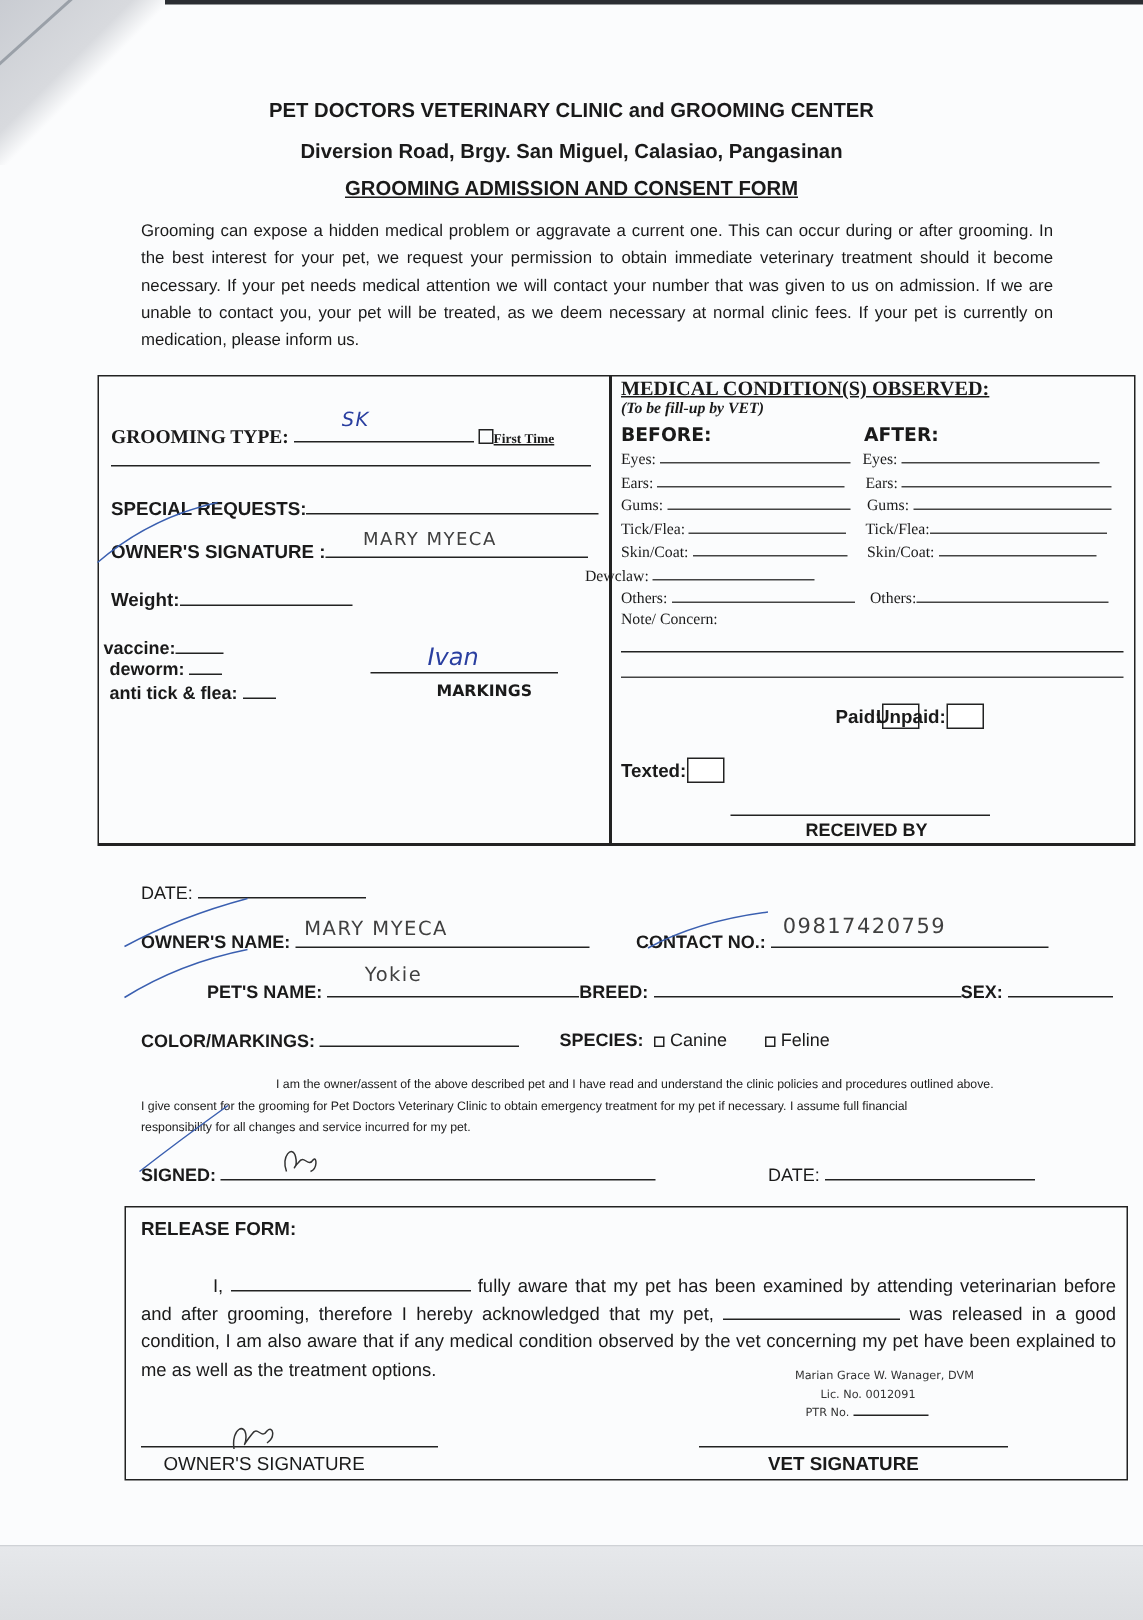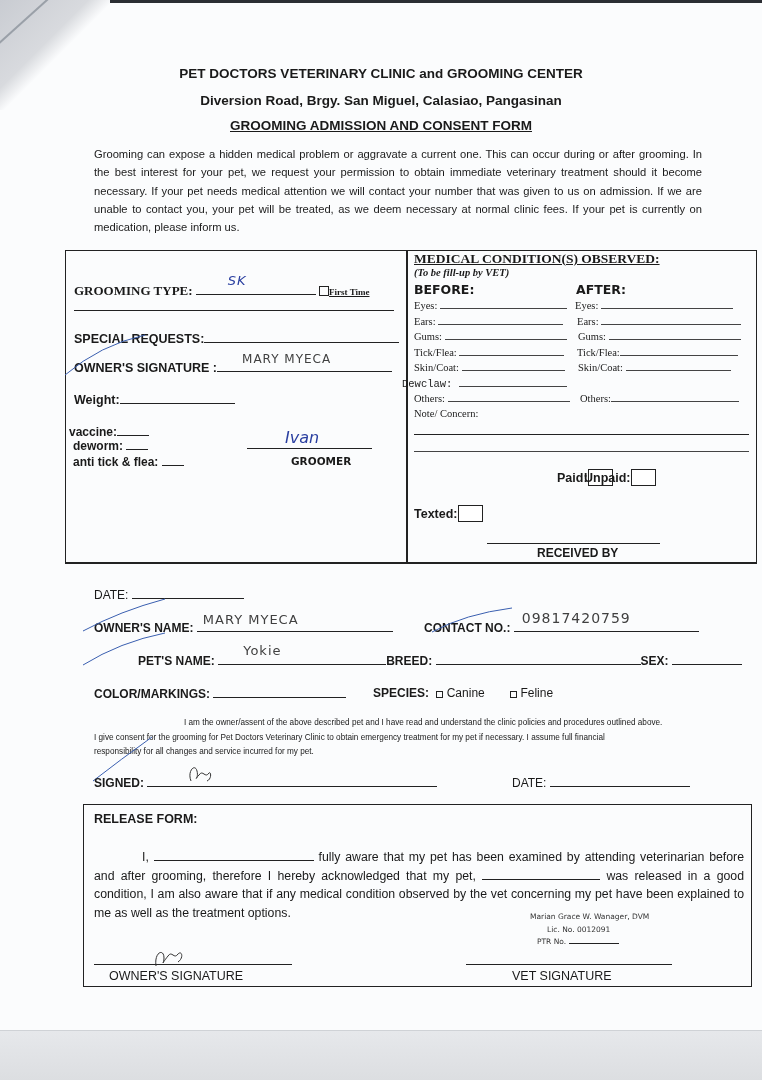--- a/index.html
+++ b/index.html
@@ -104,21 +104,21 @@
 </div>
 <div class="abs lbl-b" style="left:73px; top:438px; font-size:12px;">
   <span>deworm:</span>&nbsp;<span class="line" style="width:22px;"></span>
 </div>
 <div class="abs lbl-b" style="left:73px; top:454px; font-size:12px;">
   <span>anti tick &amp; flea:</span>&nbsp;<span class="line" style="width:22px;"></span>
 </div>
 
 <div class="abs" style="left:247px; top:448px; width:125px; border-bottom:1px solid #222;"></div>
 <div class="abs hw" style="left:285px; top:428px; font-size:16px; font-style:italic; letter-spacing:0;">Ivan</div>
-<div class="abs" style="left:291px; top:455px; font-family:'DejaVu Sans',sans-serif; font-weight:bold; font-size:10.5px;">GROOMER</div>
+<div class="abs" style="left:291px; top:455px; font-family:'DejaVu Sans',sans-serif; font-weight:bold; font-size:10.5px;">MARKINGS</div>
 
 <div class="abs serif" style="left:414px; top:251px; font-weight:bold; font-size:13.5px; text-decoration:underline;">MEDICAL CONDITION(S) OBSERVED:</div>
 <div class="abs serif" style="left:414px; top:267px; font-weight:bold; font-style:italic; font-size:10.5px;">(To be fill-up by VET)</div>
 <div class="abs" style="left:414px; top:282px; font-family:'DejaVu Sans',sans-serif; font-weight:bold; font-size:12.5px;">BEFORE:</div>
 <div class="abs" style="left:576px; top:282px; font-family:'DejaVu Sans',sans-serif; font-weight:bold; font-size:12.5px;">AFTER:</div>
 
 <div class="med-row serif" style="left:414px; top:299px;"><span>Eyes:</span> <span class="line" style="width:127px;"></span></div>
 <div class="med-row serif" style="left:575px; top:299px;"><span>Eyes:</span> <span class="line" style="width:132px;"></span></div>
 
 <div class="med-row serif" style="left:414px; top:315px;"><span>Ears:</span> <span class="line" style="width:125px;"></span></div>
@@ -126,21 +126,21 @@
 
 <div class="med-row serif" style="left:414px; top:330px;"><span>Gums:</span> <span class="line" style="width:122px;"></span></div>
 <div class="med-row serif" style="left:578px; top:330px;"><span>Gums:</span> <span class="line" style="width:132px;"></span></div>
 
 <div class="med-row serif" style="left:414px; top:346px;"><span>Tick/Flea:</span> <span class="line" style="width:105px;"></span></div>
 <div class="med-row serif" style="left:577px; top:346px;"><span>Tick/Flea:</span><span class="line" style="width:118px;"></span></div>
 
 <div class="med-row serif" style="left:414px; top:361px;"><span>Skin/Coat:</span> <span class="line" style="width:103px;"></span></div>
 <div class="med-row serif" style="left:578px; top:361px;"><span>Skin/Coat:</span> <span class="line" style="width:105px;"></span></div>
 
-<div class="med-row serif" style="left:402px; top:377px;font-family:Liberation Mono, monospace;"><span>Dewclaw:</span> <span class="line" style="width:108px;"></span></div>
+<div class="med-row serif" style="left:390px; top:377px;"><span>Dewclaw:</span> <span class="line" style="width:108px;"></span></div>
 
 <div class="med-row serif" style="left:414px; top:392px;"><span>Others:</span> <span class="line" style="width:122px;"></span></div>
 <div class="med-row serif" style="left:580px; top:392px;"><span>Others:</span><span class="line" style="width:128px;"></span></div>
 
 <div class="med-row serif" style="left:414px; top:408px;">Note/ Concern:</div>
 <div class="abs" style="left:414px; top:434px; width:335px; border-bottom:1px solid #222;"></div>
 <div class="abs" style="left:414px; top:451px; width:335px; border-bottom:1px solid #444;"></div>
 
 <div class="abs lbl-b" style="left:414px; top:469px;margin-top:36px;">
   <span>Texted:</span><span class="chk-lg"></span>
@@ -229,15 +229,15 @@
 <div class="stamp" style="left:547px; top:925px;">Lic. No. 0012091</div>
 <div class="stamp" style="left:537px; top:937px;"><span>PTR No.</span> <span class="line" style="width:50px; height:7px;"></span></div>
 
 <div class="abs" style="left:94px; top:964px; width:198px; border-bottom:1px solid #222;"></div>
 <svg class="abs" style="left:150px; top:944px;" width="40" height="26">
     <path d="M6 22 C4 8 14 4 14 14 C14 20 10 22 18 12 C22 6 24 16 28 10 C32 6 34 14 28 18" stroke="#333" stroke-width="1" fill="none"></path>
   </svg>
 <div class="abs" style="left:109px; top:969px; font-weight:normal; font-size:12.5px;">OWNER'S SIGNATURE</div>
 
 <div class="abs" style="left:466px; top:964px; width:206px; border-bottom:1px solid #222;"></div>
-<div class="abs" style="left:512px; top:969px; font-weight:normal; font-size:12.5px;">VET SIGNATURE</div>
+<div class="abs" style="left:512px; top:969px; font-weight:bold; font-size:12.5px;">VET SIGNATURE</div>
 
 <div class="bottom-gray"></div>
 
 </body></html>

